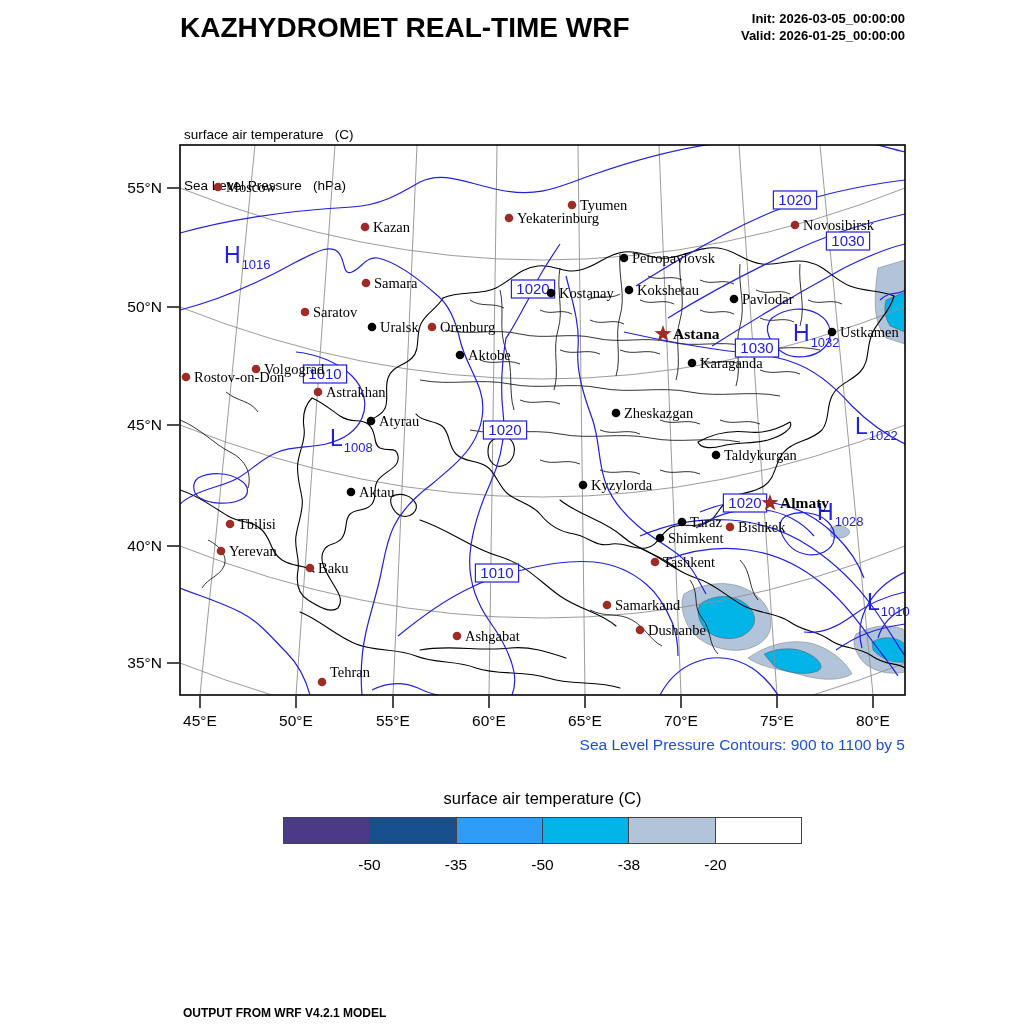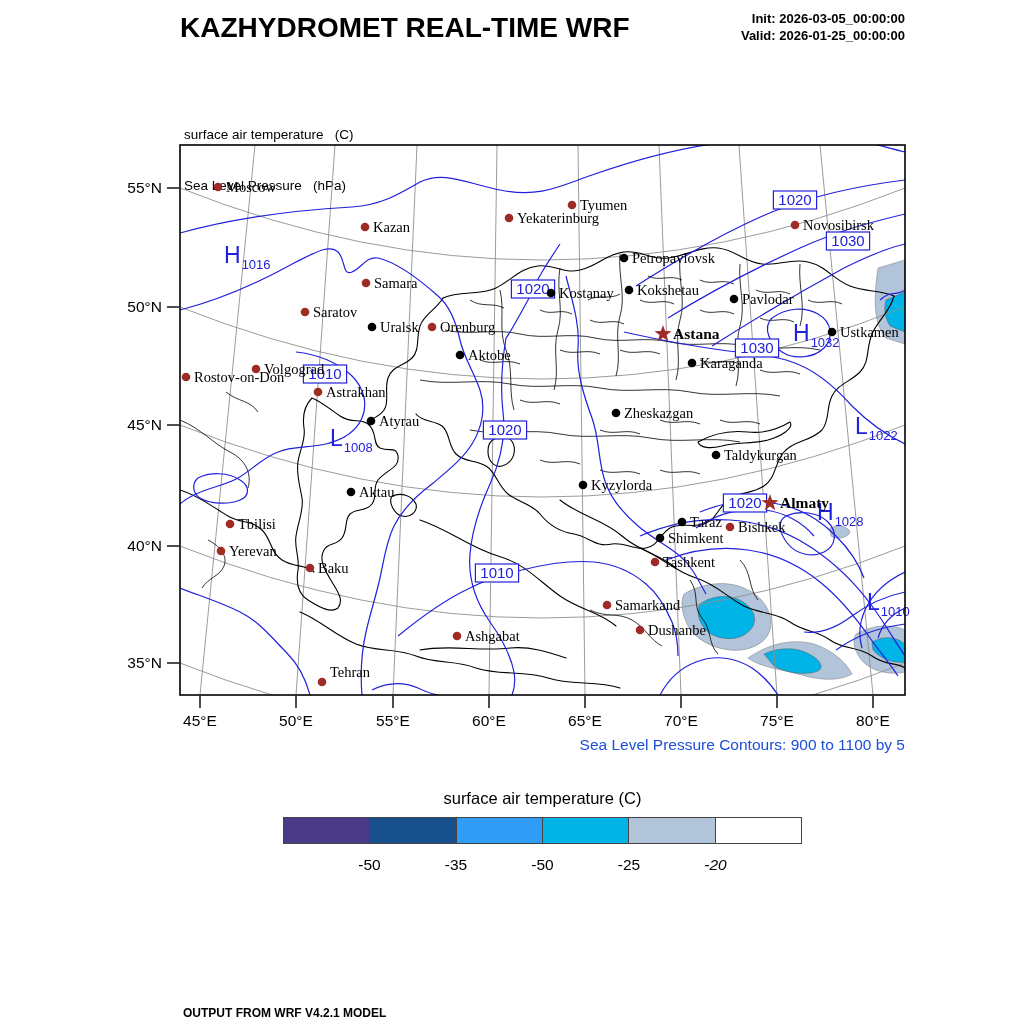--- a/index.html
+++ b/index.html
@@ -275,19 +275,19 @@
     <div class="cb-seg" style="background: rgb(23, 79, 140);"></div>
     <div class="cb-seg" style="background: rgb(47, 156, 245);"></div>
     <div class="cb-seg" style="background: rgb(0, 180, 232);"></div>
     <div class="cb-seg" style="background: rgb(178, 196, 218);"></div>
     <div class="cb-seg" style="background: rgb(255, 255, 255);"></div>
   </div>
 <div class="cb-ticks" id="cb-ticks">
     <div class="cb-tick" style="left: 86.5px;">-50</div>
     <div class="cb-tick" style="left: 173px;">-35</div>
     <div class="cb-tick" style="left: 259.5px;">-50</div>
-    <div class="cb-tick" style="left: 346px;">-25</div>
-    <div class="cb-tick" style="left: 432.5px; font-style: italic;">-20</div>
+    <div class="cb-tick" style="left: 346px;">-38</div>
+    <div class="cb-tick" style="left: 432.5px;">-20</div>
   </div>
 <div class="footer">
   <div>OUTPUT FROM WRF V4.2.1 MODEL</div>
   
 </div>
 
 </body></html>

